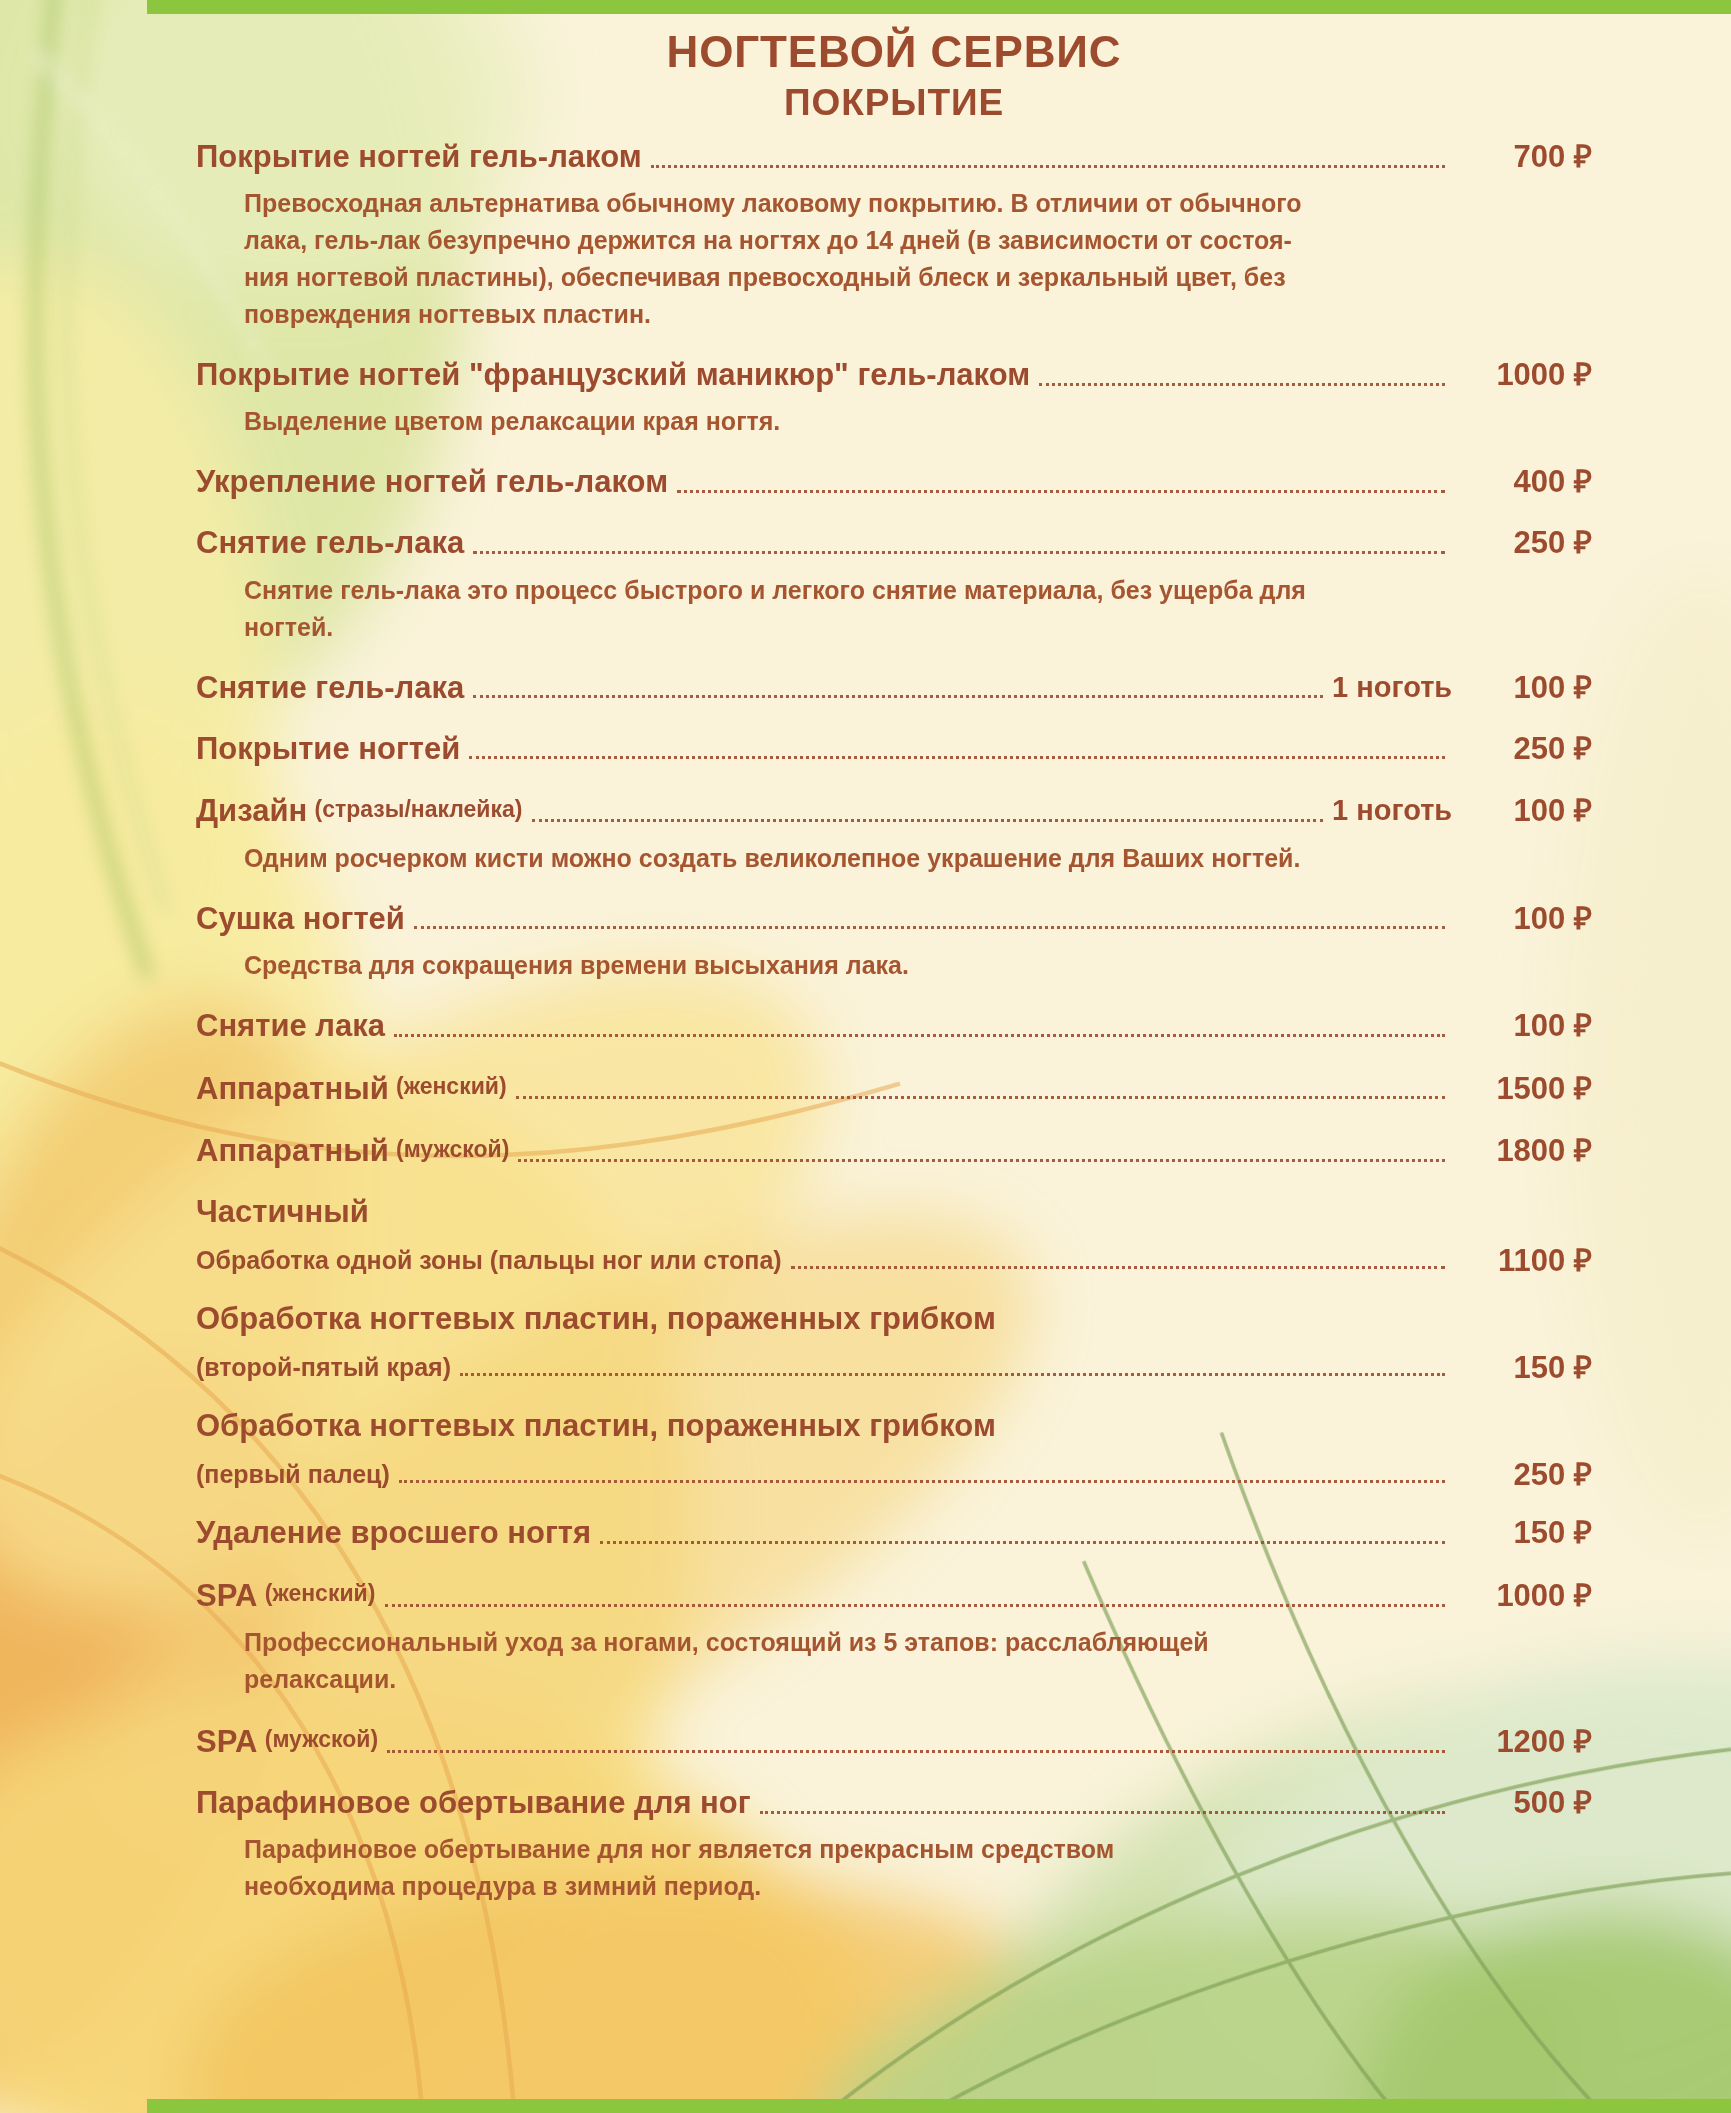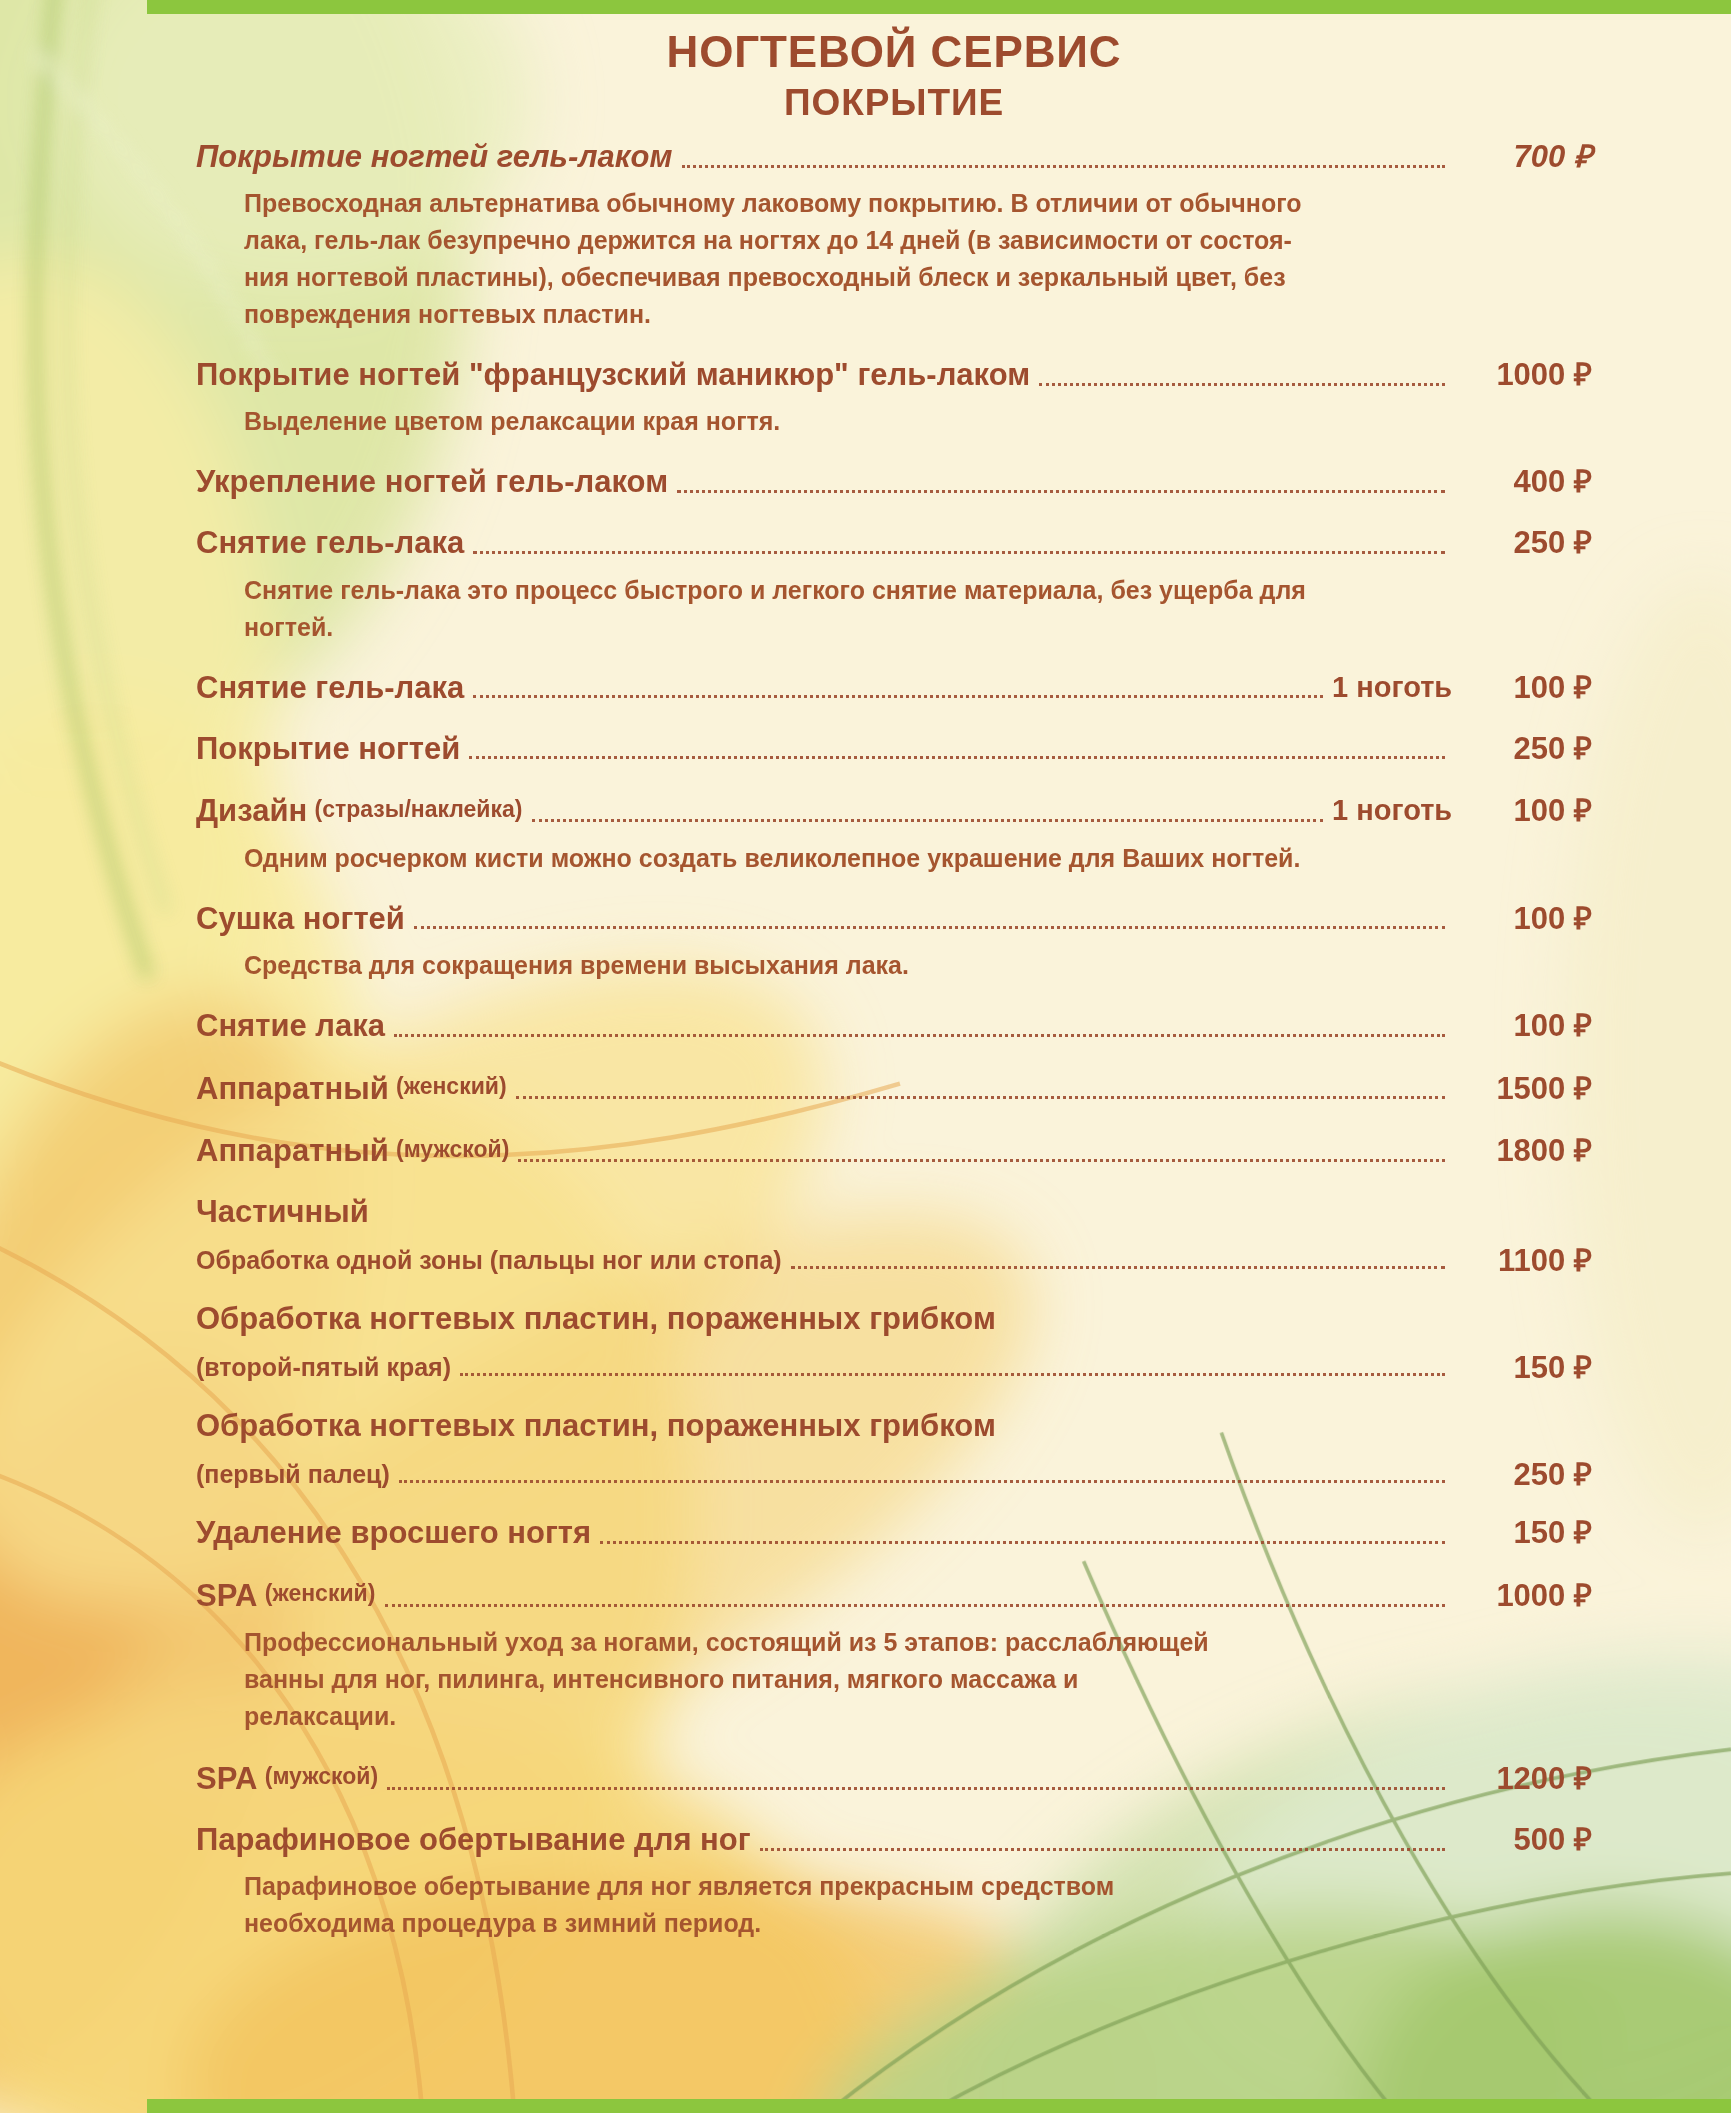--- a/index.html
+++ b/index.html
@@ -29,21 +29,21 @@
     text-align:center;
     font-size:44px;line-height:1.1;font-weight:bold;
     letter-spacing:0.9px;color:var(--rust);
   }
   .section-heading{
     margin:7.3px 0 13px 0;
     text-align:center;
     font-size:37px;line-height:1.1;font-weight:bold;
     letter-spacing:0.9px;color:var(--rust);
   }
-  .section-heading + .item .row{margin-top:8px;font-style:italic;}
+  .section-heading + .item .row{margin-top:8px;}
   .item .row{
     display:flex;align-items:flex-end;
     margin-top:22px;line-height:39px;
   }
   .nm{font-size:31px;font-weight:bold;white-space:nowrap;color:var(--rust);}
   .nm-sm{font-size:23px;font-weight:bold;white-space:nowrap;color:var(--rust);padding-left:7.3px;padding-bottom:1.8px;}
   .row.sub{margin-top:13px;line-height:33px;}
   .line2{font-size:25px;font-weight:bold;white-space:nowrap;color:var(--rust);}
   .leader{
     flex:1;height:0;
@@ -259,21 +259,20 @@
         </div>
         <div class="item">
           <div class="row">
             <span class="nm">SPA</span>
             <span class="nm-sm">(женский)</span>
             <span class="leader"></span>
             <span class="price">1000 ₽</span>
           </div>
           <div class="desc">
             <div class="desc-line">Профессиональный уход за ногами, состоящий из 5 этапов: расслабляющей</div>
-            <div class="desc-line">ванны для ног, пилинга, интенсивного питания, мягкого массажа и</div>
             <div class="desc-line">релаксации.</div>
           </div>
         </div>
         <div class="item">
           <div class="row">
             <span class="nm">SPA</span>
             <span class="nm-sm">(мужской)</span>
             <span class="leader"></span>
             <span class="price">1200 ₽</span>
           </div>

